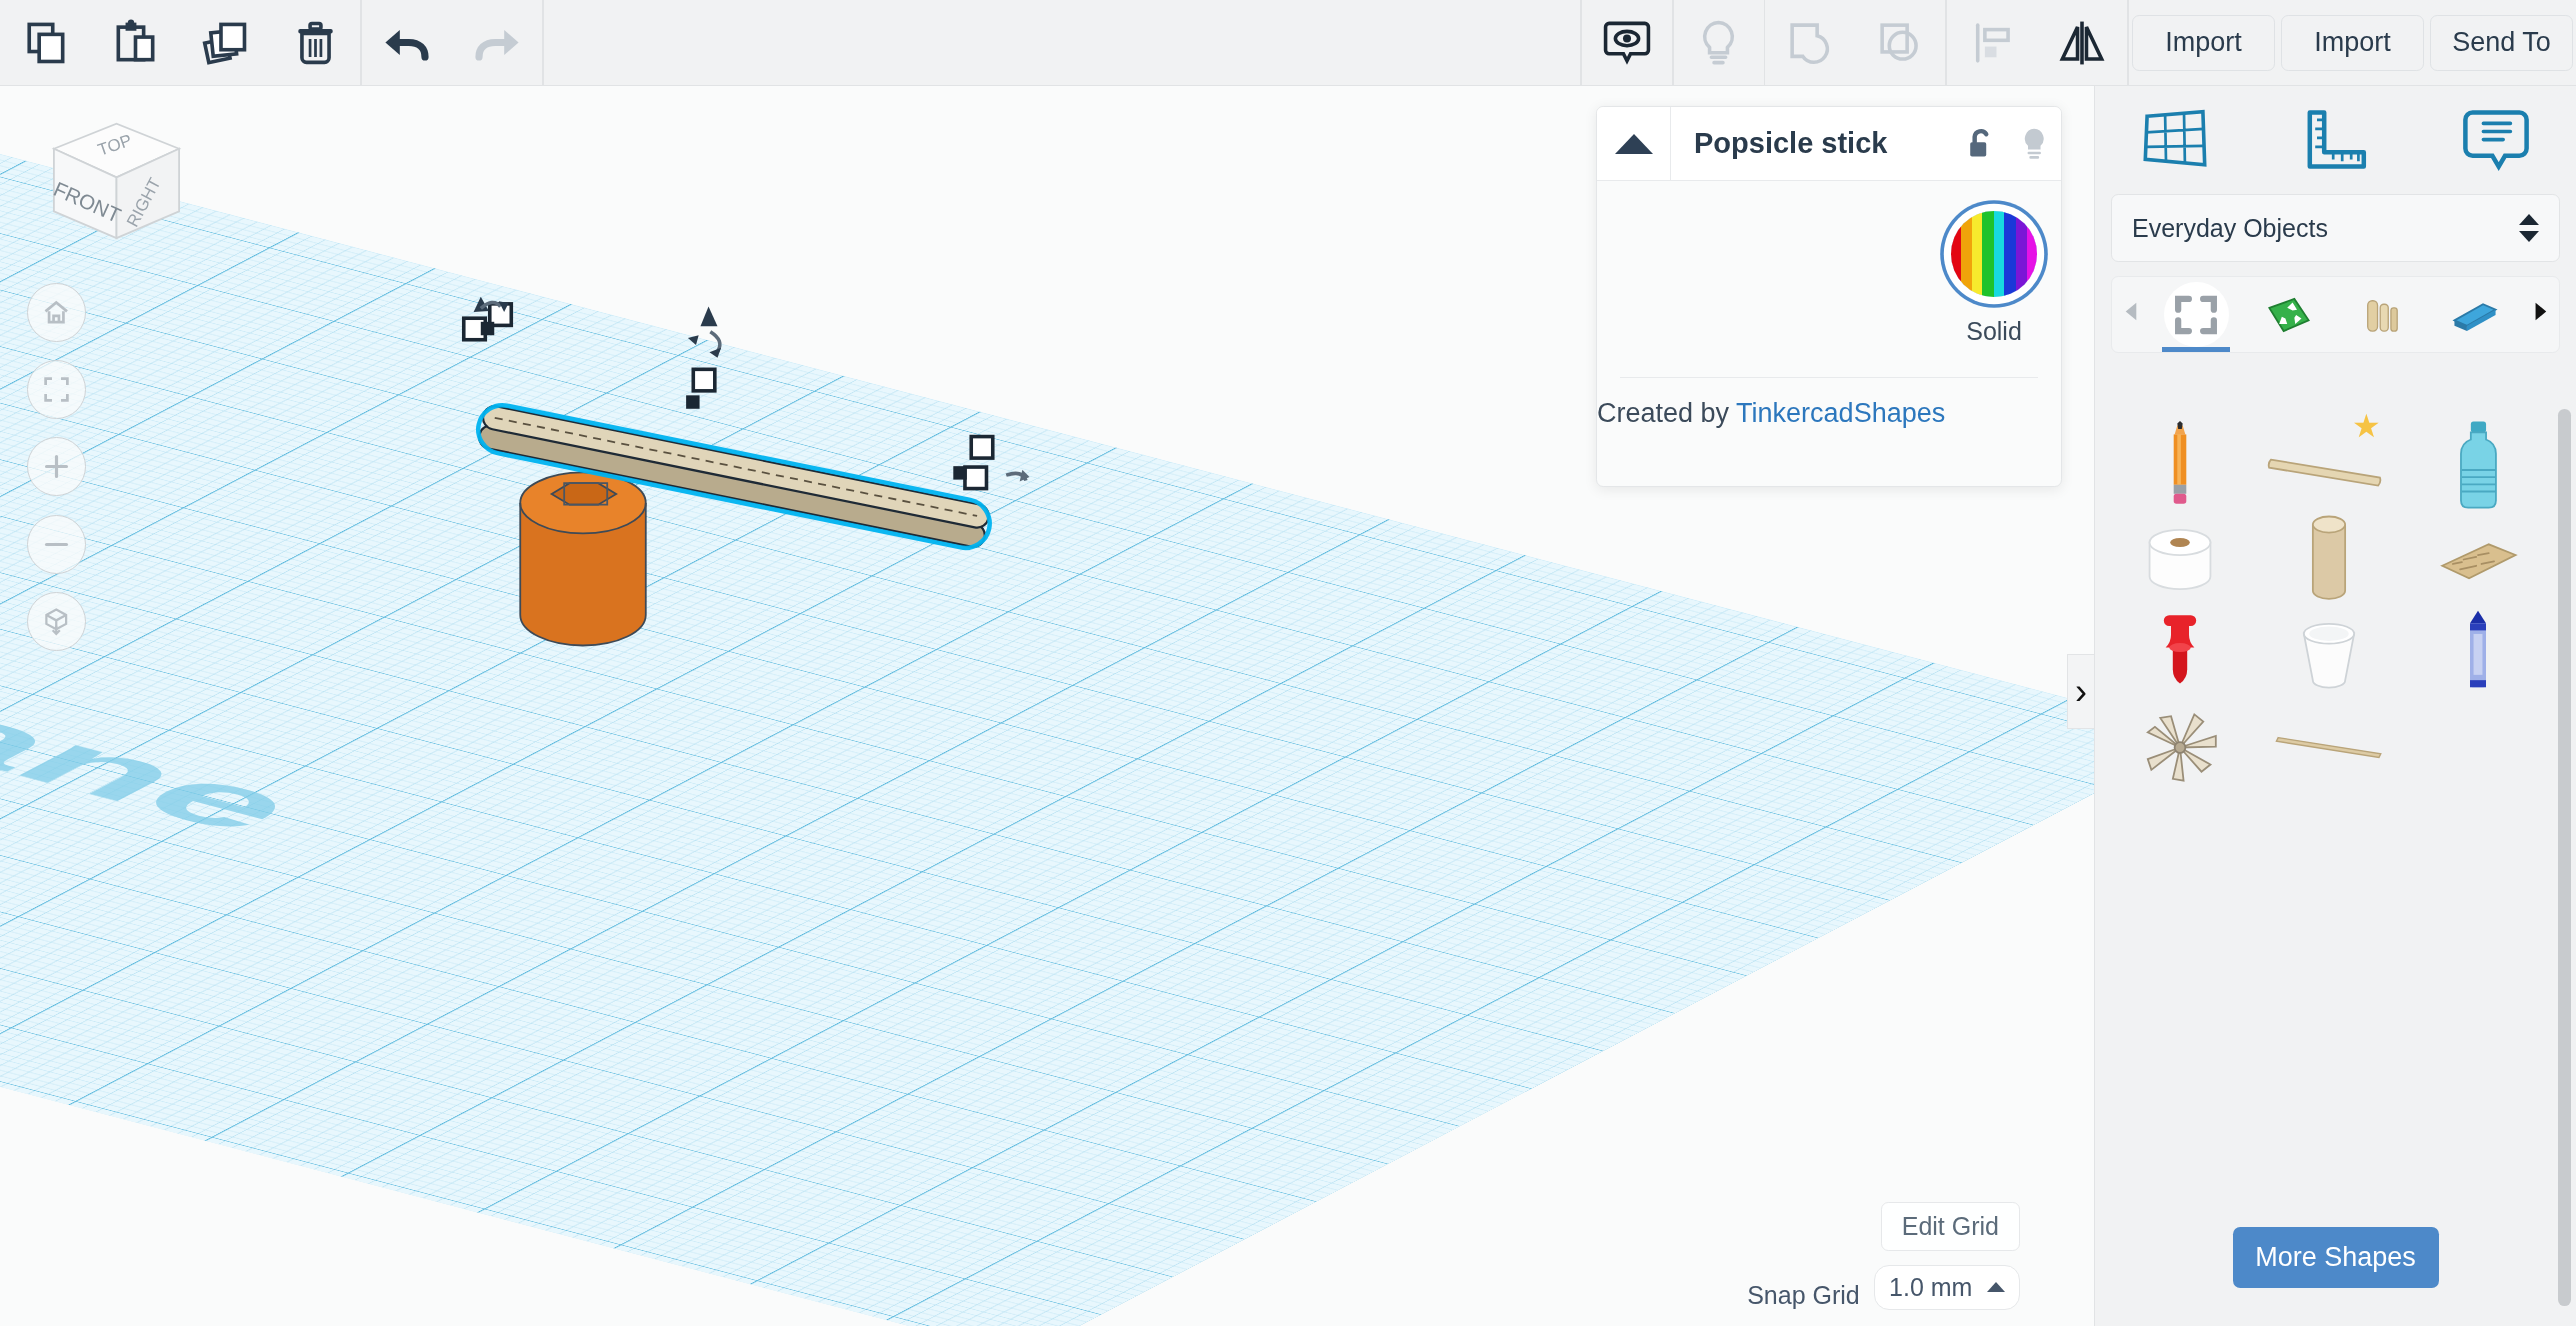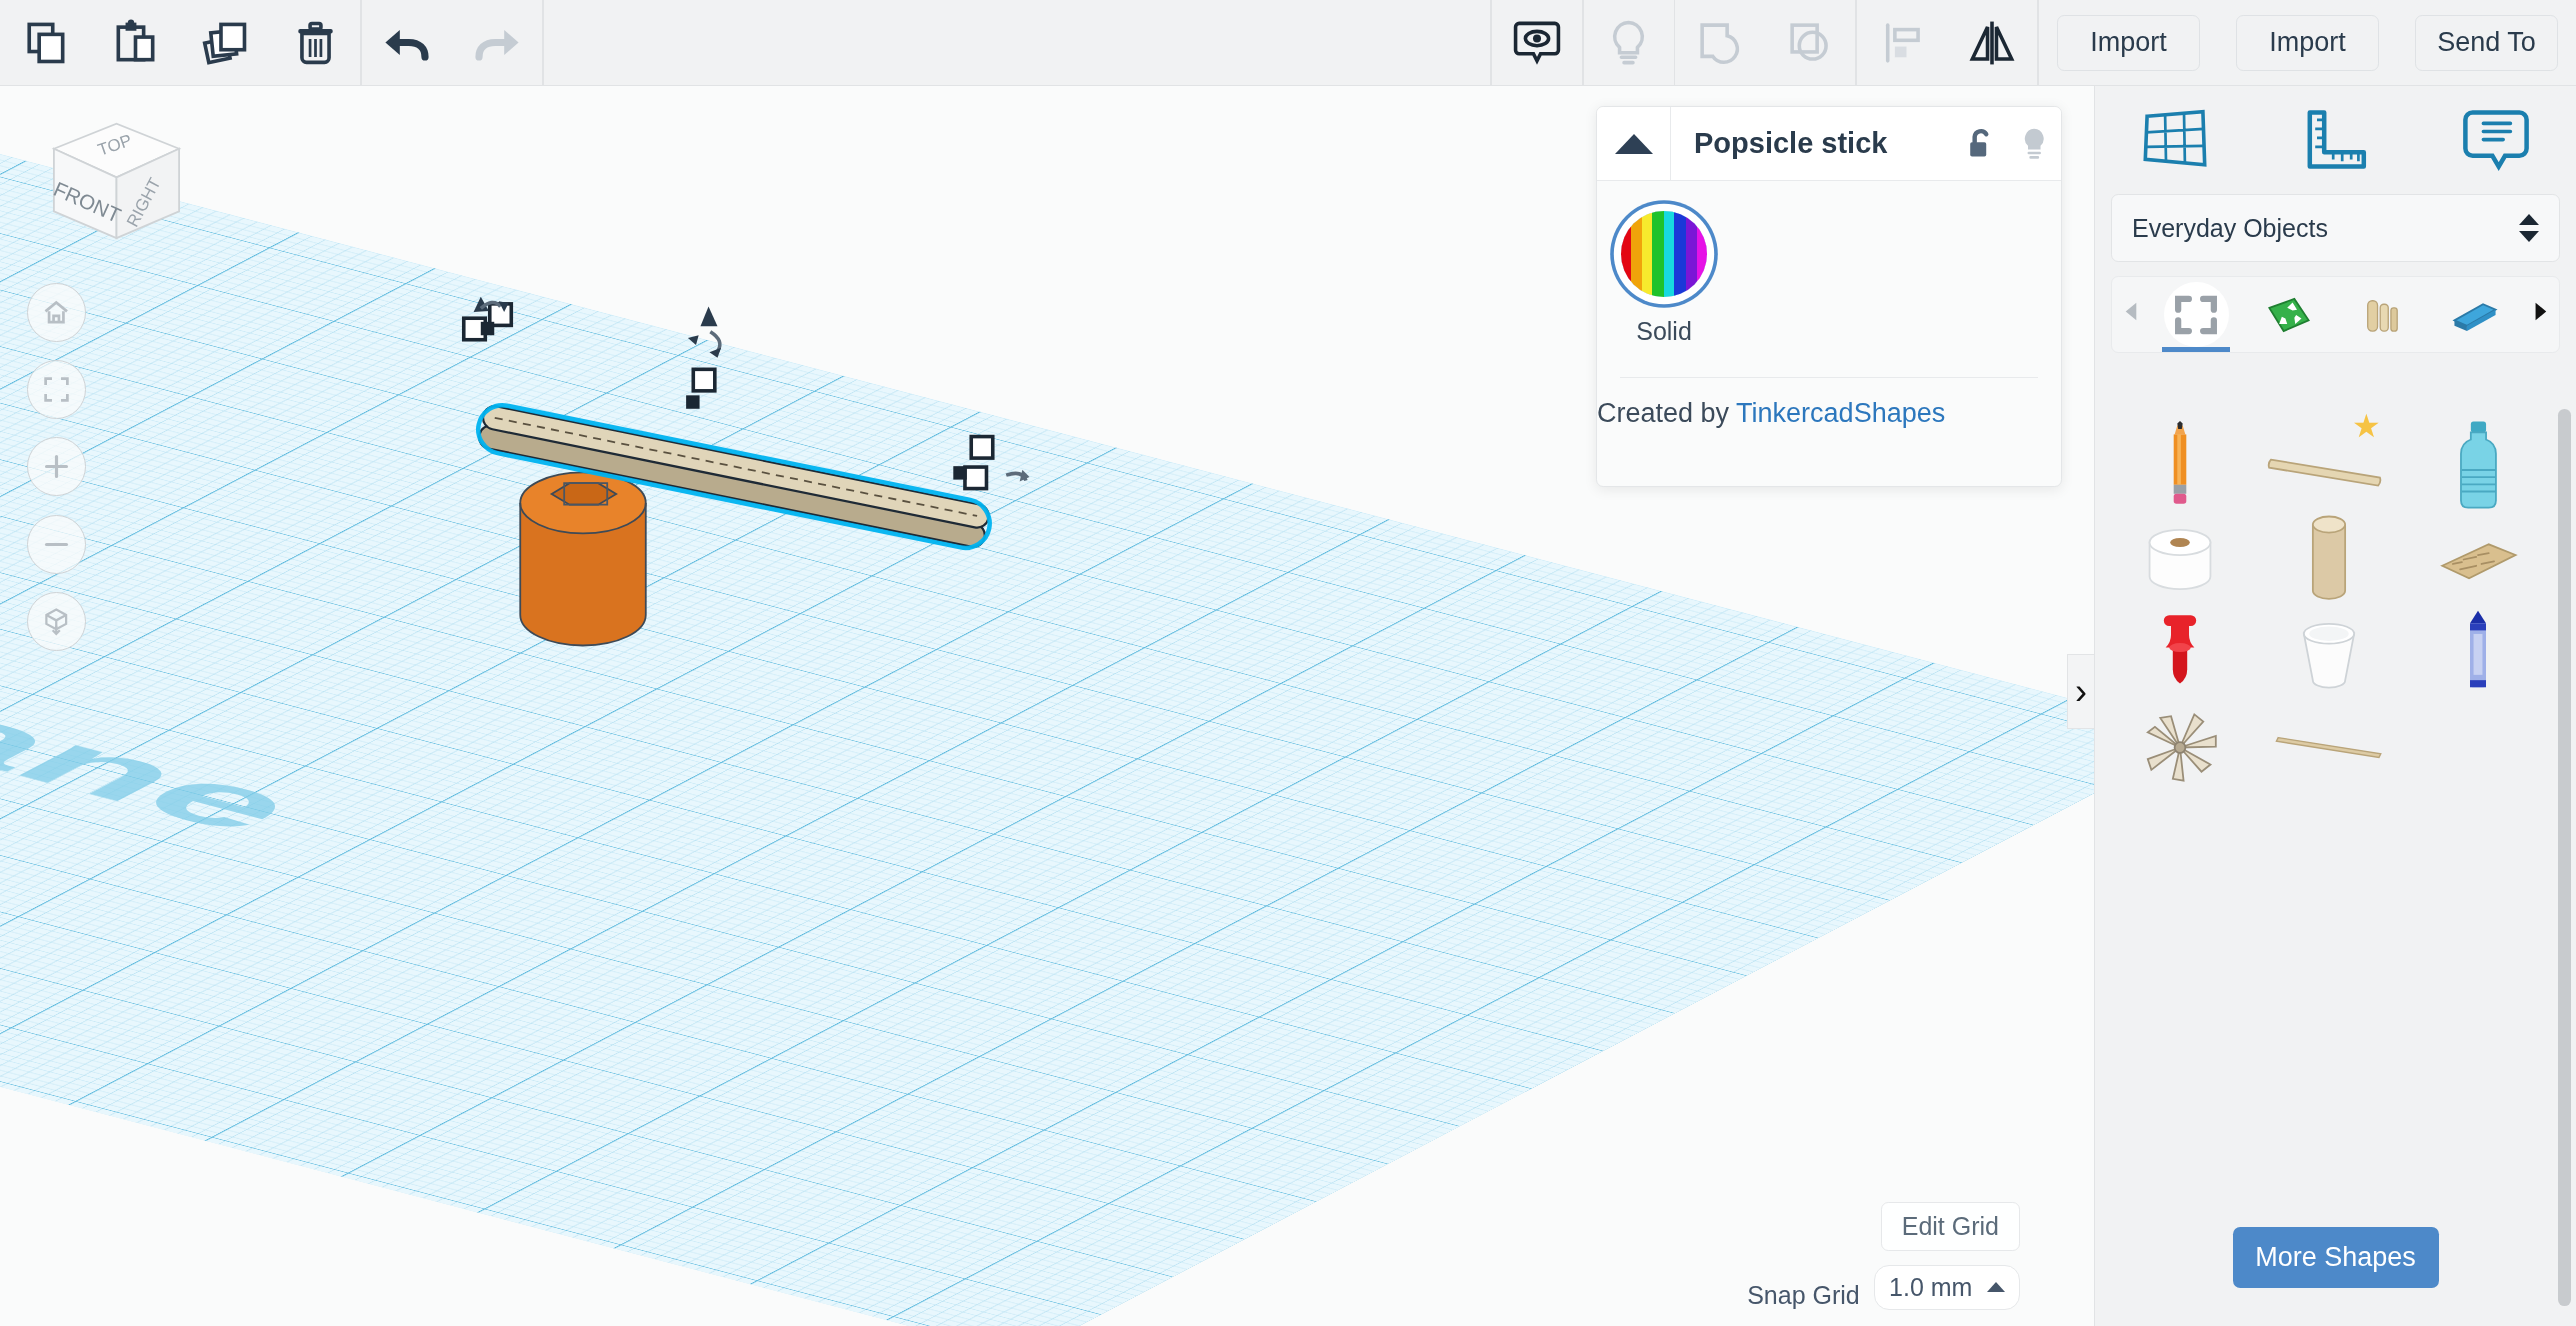--- a/index.html
+++ b/index.html
@@ -23,21 +23,21 @@
   .tb-group { display: flex; align-items: center; height: 100%; }
   .tb-btn {
     width: 90px; height: 86px;
     display: flex; align-items: center; justify-content: center;
     cursor: pointer;
   }
   .tb-sep { width: 1.8px; background: #e1e3e5; height: 86px; }
   .tb-spacer { flex: 1 1 auto; }
   .txt-btn {
     height: 56px; min-width: 143px;
-    margin: 0 18px;
+    margin: 0 3px;
     border: 1.8px solid #dfe2e5;
     border-radius: 7.2px;
     background: #f1f2f3;
     display: flex; align-items: center; justify-content: center;
     font-size: 27px; color: #2a3b4c;
     cursor: pointer;
   }
   .ico { display: block; }
 
   
@@ -108,21 +108,21 @@
     background: #fff; border-bottom: 1.8px solid #e8eaec;
   }
   #insp-collapse {
     width: 74px; height: 74px; display: flex; align-items: center; justify-content: center;
     border-right: 1.8px solid #e8eaec; cursor: pointer;
   }
   .tri-up { width: 0; height: 0; border-left: 19px solid transparent; border-right: 19px solid transparent; border-bottom: 20px solid #2e4055; }
   #insp-title { flex: 1; padding-left: 23px; font-size: 29px; font-weight: bold; color: #2a3b4c; }
   .insp-hicon { width: 54px; height: 74px; display: flex; align-items: center; justify-content: center; cursor: pointer; }
   #insp-body { padding: 23px 0 0; }
-  #swatches { display: flex; justify-content: space-between; gap: 85px; margin-top: 7.2px; }
+  #swatches { display: flex; justify-content: flex-end; gap: 85px; margin-top: 7.2px; }
   .swatch-col { width: 134px; text-align: center; }
   .swatch {
     width: 86px; height: 86px; border-radius: 50%;
     margin: 0 auto 20px; position: relative;
   }
   .sw-solid {
     background: linear-gradient(to right,
       #e30613 0 12%, #f0a30a 12% 24%, #f7ea2d 24% 36%, #1fc22b 36% 50%,
       #18d9e0 50% 62%, #1b38d8 62% 76%, #7b16d6 76% 88%, #e612e6 88% 100%);
     box-shadow: 0 0 0 7.2px #fff, 0 0 0 10.8px #4d89c9;

